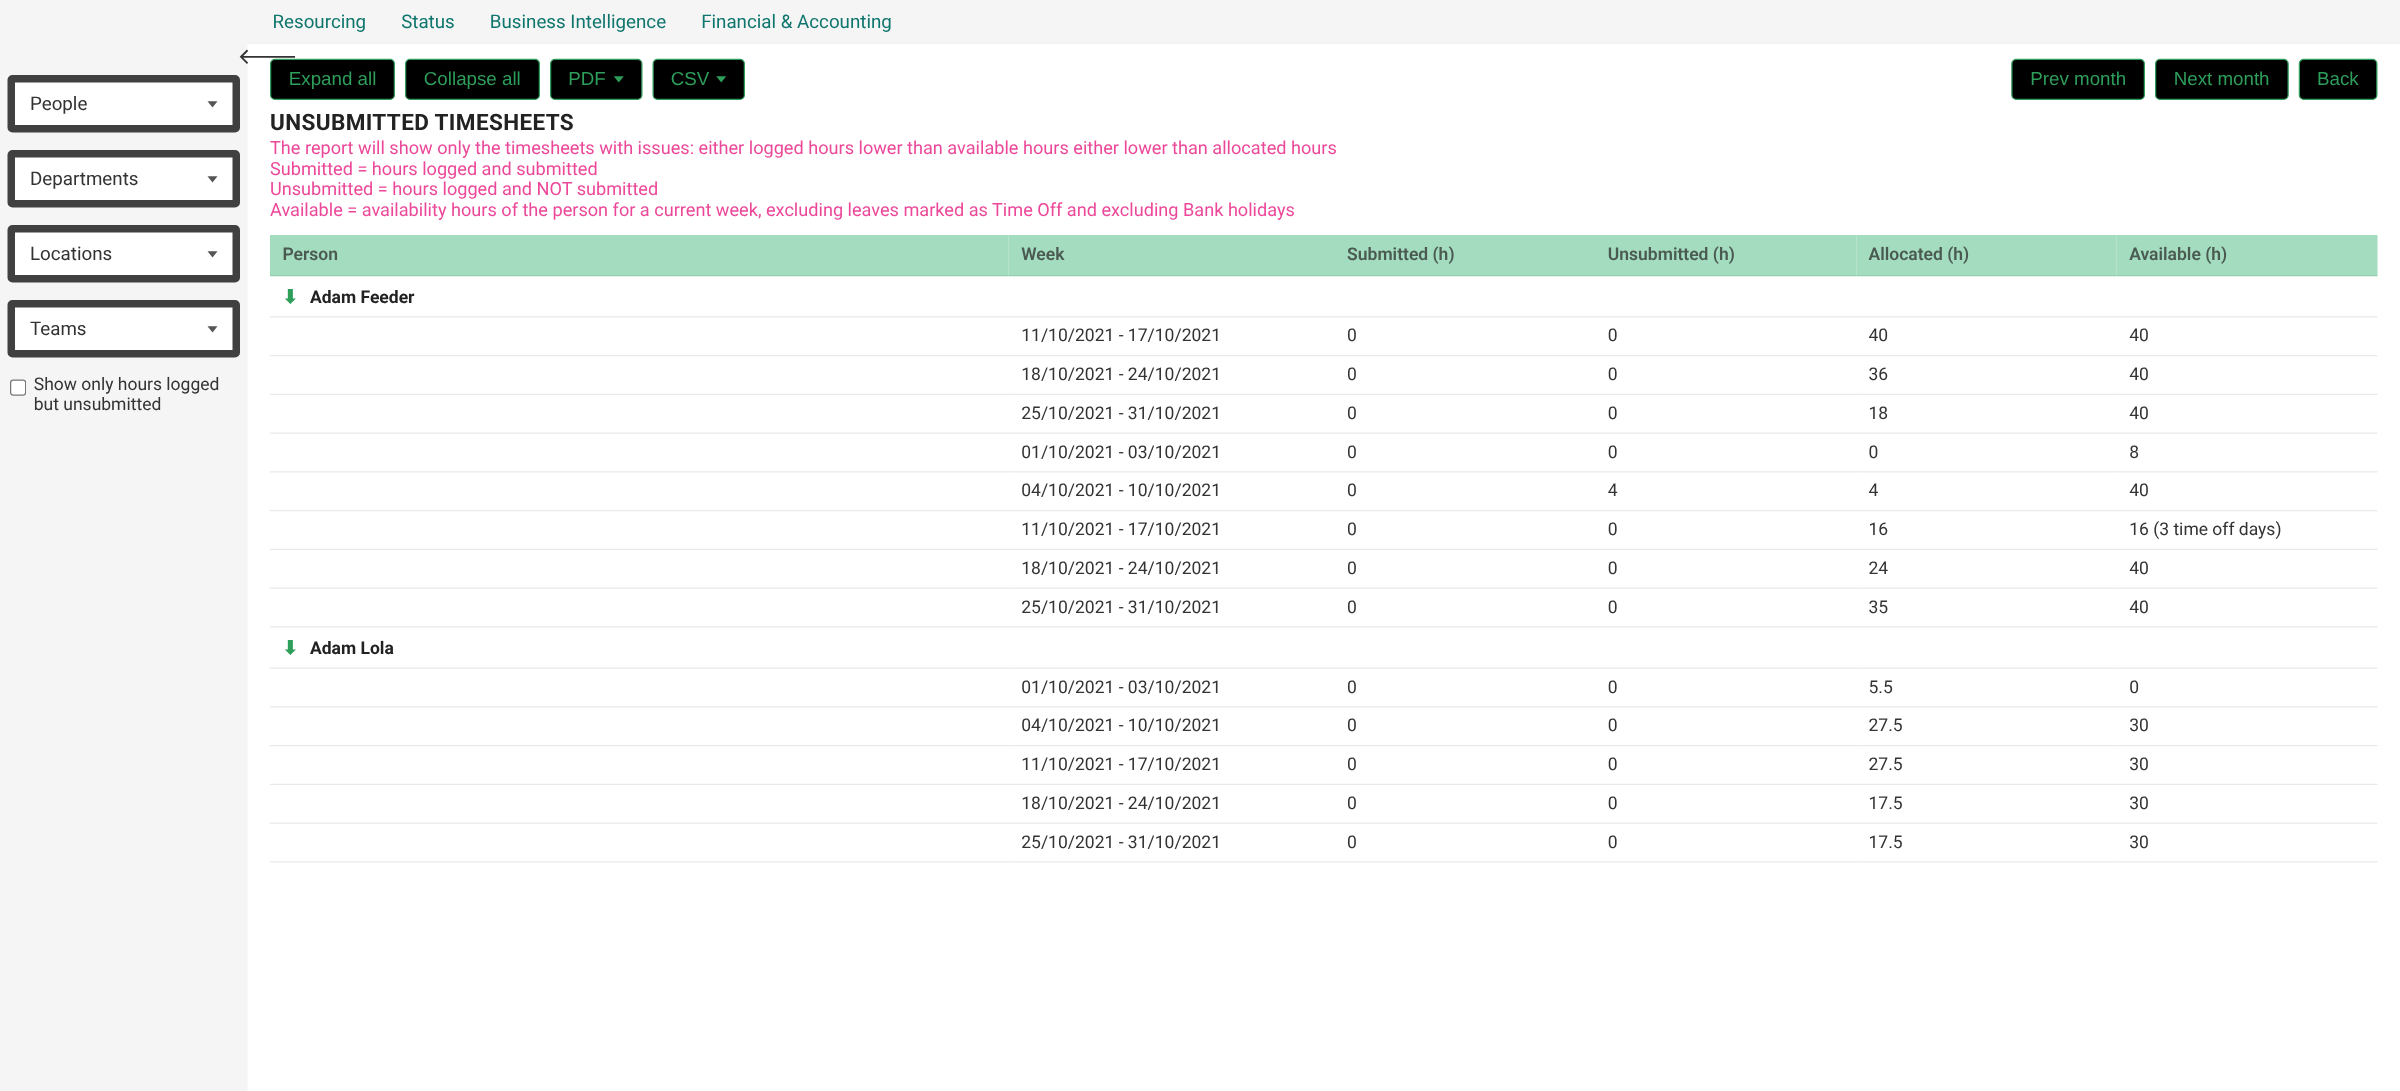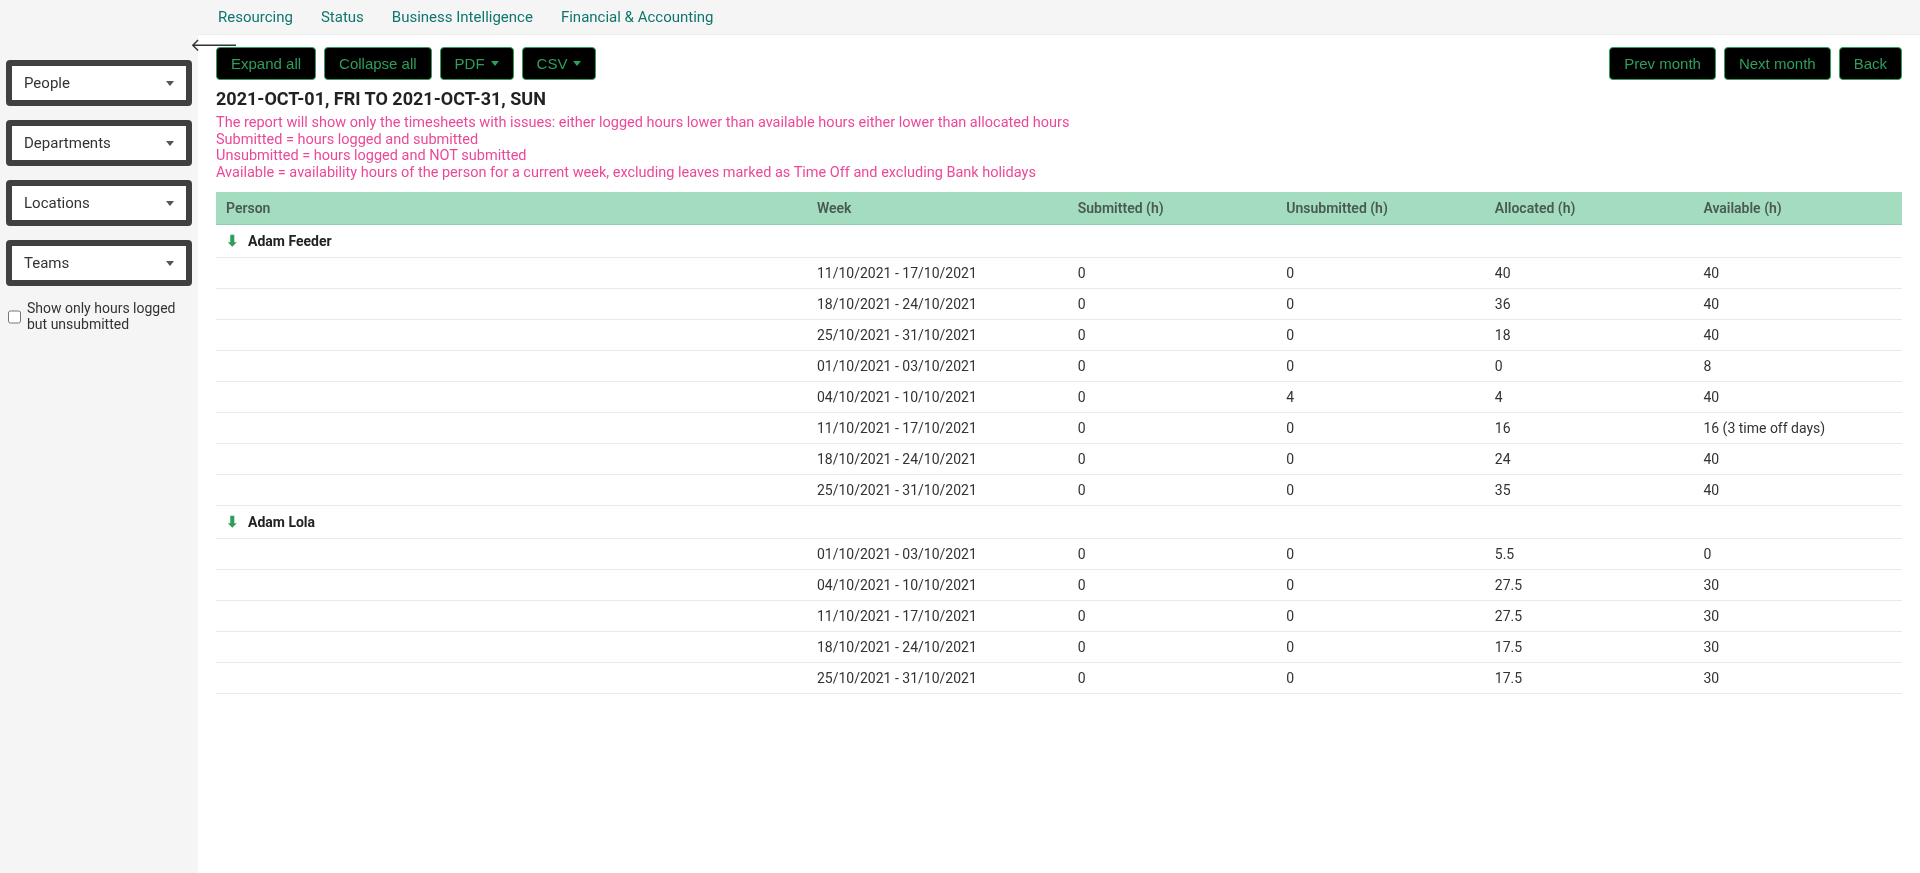--- a/index.html
+++ b/index.html
@@ -31,21 +31,21 @@
   color: #333;
 }
 .caret-down {
   width: 0; height: 0;
   border-left: 4px solid transparent;
   border-right: 4px solid transparent;
   border-top: 5px solid #555;
 }
 .checkbox-row {
   display: flex;
-  align-items: center;
+  align-items: flex-start;
   gap: 6px;
   margin-top: 6px;
   padding: 0 2px;
 }
 .checkbox-row input[type="checkbox"] {
   width: 16px; height: 16px;
   margin-top: 2px;
 }
 .checkbox-label {
   font-size: 14px;
@@ -213,21 +213,21 @@
             <span class="caret-down"></span>
           </button>
         </div>
         <div class="toolbar-right">
           <button class="btn">Prev month</button>
           <button class="btn">Next month</button>
           <button class="btn">Back</button>
         </div>
       </div>
 
-      <h3 class="daterange">2021-OCT-01, FRI TO 2021-OCT-31, SUN</h3>
+      <h2 class="title">UNSUBMITTED TIMESHEETS</h2>
       <div class="desc" id="desc">
           <div>The report will show only the timesheets with issues: either logged hours lower than available hours either lower than allocated hours</div>
           <div>Submitted = hours logged and submitted</div>
           <div>Unsubmitted = hours logged and NOT submitted</div>
           <div>Available = availability hours of the person for a current week, excluding leaves marked as Time Off and excluding Bank holidays</div>
         </div>
 
       <table class="report">
         <thead>
           <tr>

